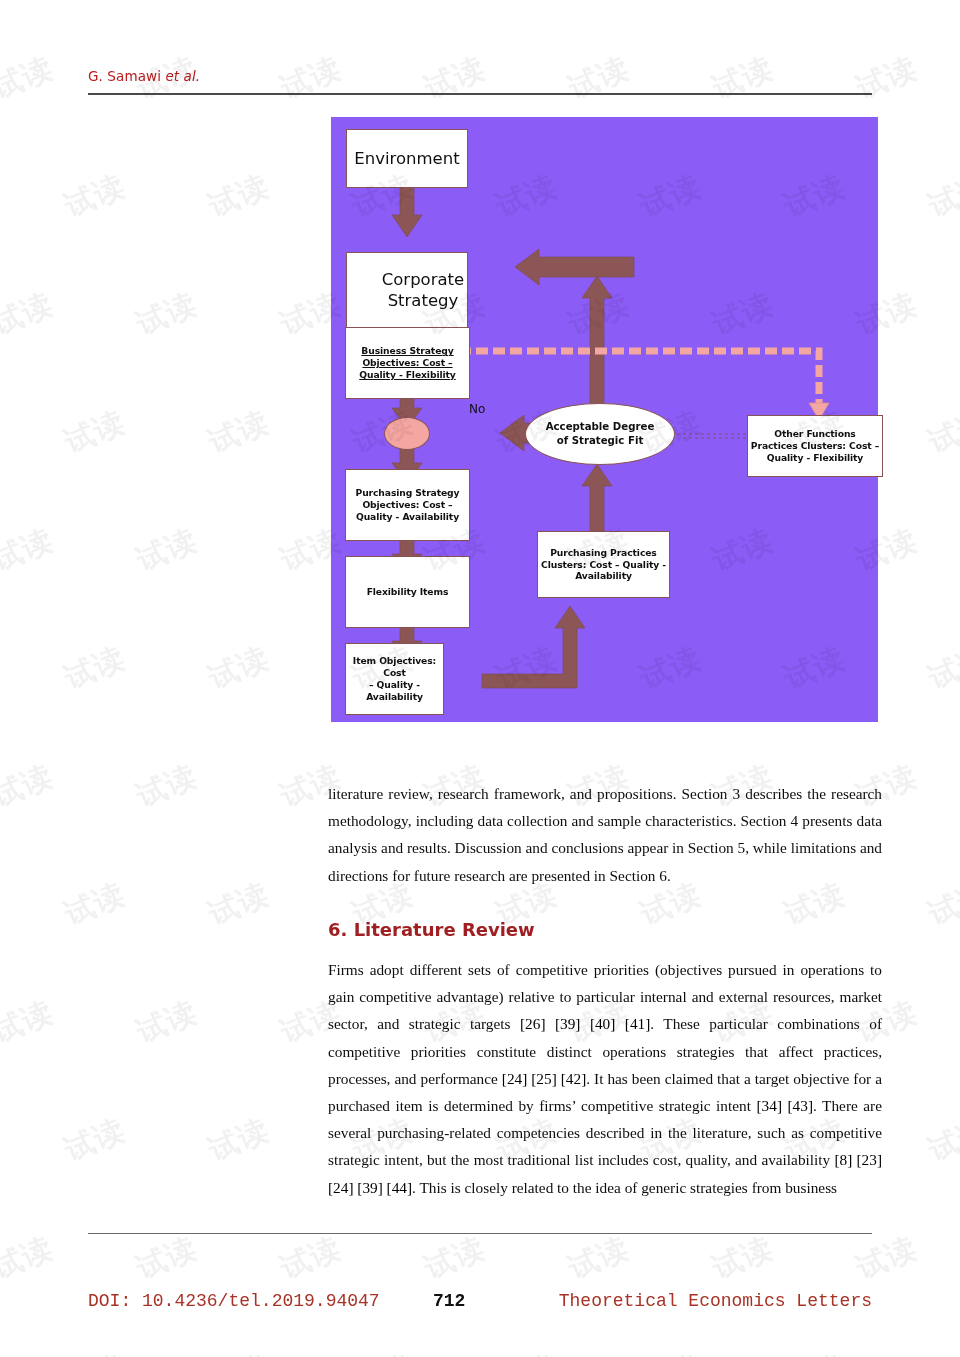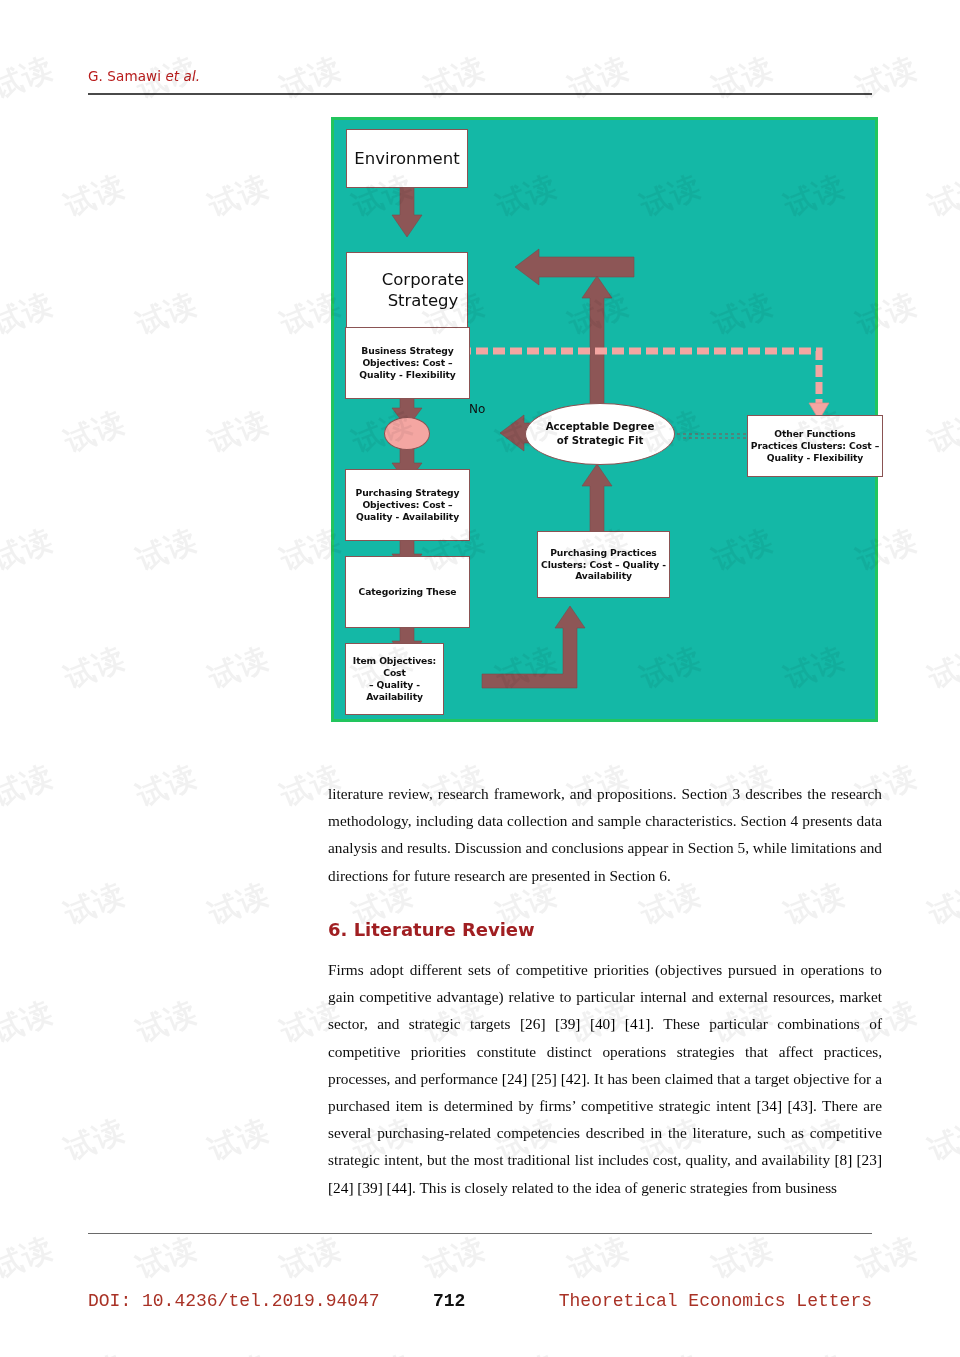--- a/index.html
+++ b/index.html
@@ -61,22 +61,22 @@
     background: #4a4a4a;
   }
 
   
   .figure-frame {
     position: absolute;
     left: 331px;
     top: 117px;
     width: 547px;
     height: 605px;
-    border: 3px solid #22c55e;
-    background: #14b8a6;
+    border: 3px solid #8b5cf6;
+    background: #8b5cf6;
     box-sizing: border-box;
     z-index: 2;
   }
   .diagram {
     position: absolute;
     left: 0; top: 0;
     width: 541px;
     height: 599px;
   }
   .node {
@@ -290,21 +290,21 @@
       <div class="node big" style="left:12px; top:9px; width:122px; height:59px;">
         <span>Environment</span>
       </div>
 
       <div class="node big" style="left:12px; top:132px; width:122px; height:76px; white-space:pre-line;padding-left:32px;">
         <span>Corporate
 Strategy</span>
       </div>
 
 
-      <div class="node small" style="left:11px; top:207px; width:125px; height:72px; white-space:pre-line;">
+      <div class="node small" style="left:11px; top:207px; width:125px; height:72px; white-space:pre-line;text-decoration:underline;">
         <span>Business Strategy
 Objectives: Cost –
 Quality - Flexibility</span>
       </div>
 
       <div class="node small" style="left:413px; top:295px; width:136px; height:62px; white-space:pre-line;">
         <span>Other Functions
 Practices Clusters: Cost –
 Quality - Flexibility</span>
       </div>
@@ -326,21 +326,21 @@
 Quality - Availability</span>
       </div>
 
       <div class="node small" style="left:203px; top:411px; width:133px; height:67px; white-space:pre-line;text-align:center;">
         <span>Purchasing  Practices
 Clusters: Cost – Quality -
 Availability</span>
       </div>
 
       <div class="node small" style="left:11px; top:436px; width:125px; height:72px;">
-        <span>Categorizing These</span>
+        <span>Flexibility Items</span>
       </div>
 
       <div class="node small" style="left:11px; top:523px; width:99px; height:72px; white-space:pre-line;">
         <span>Item Objectives: Cost
 – Quality - Availability</span>
       </div>
 
     </div>
   </div>
 

